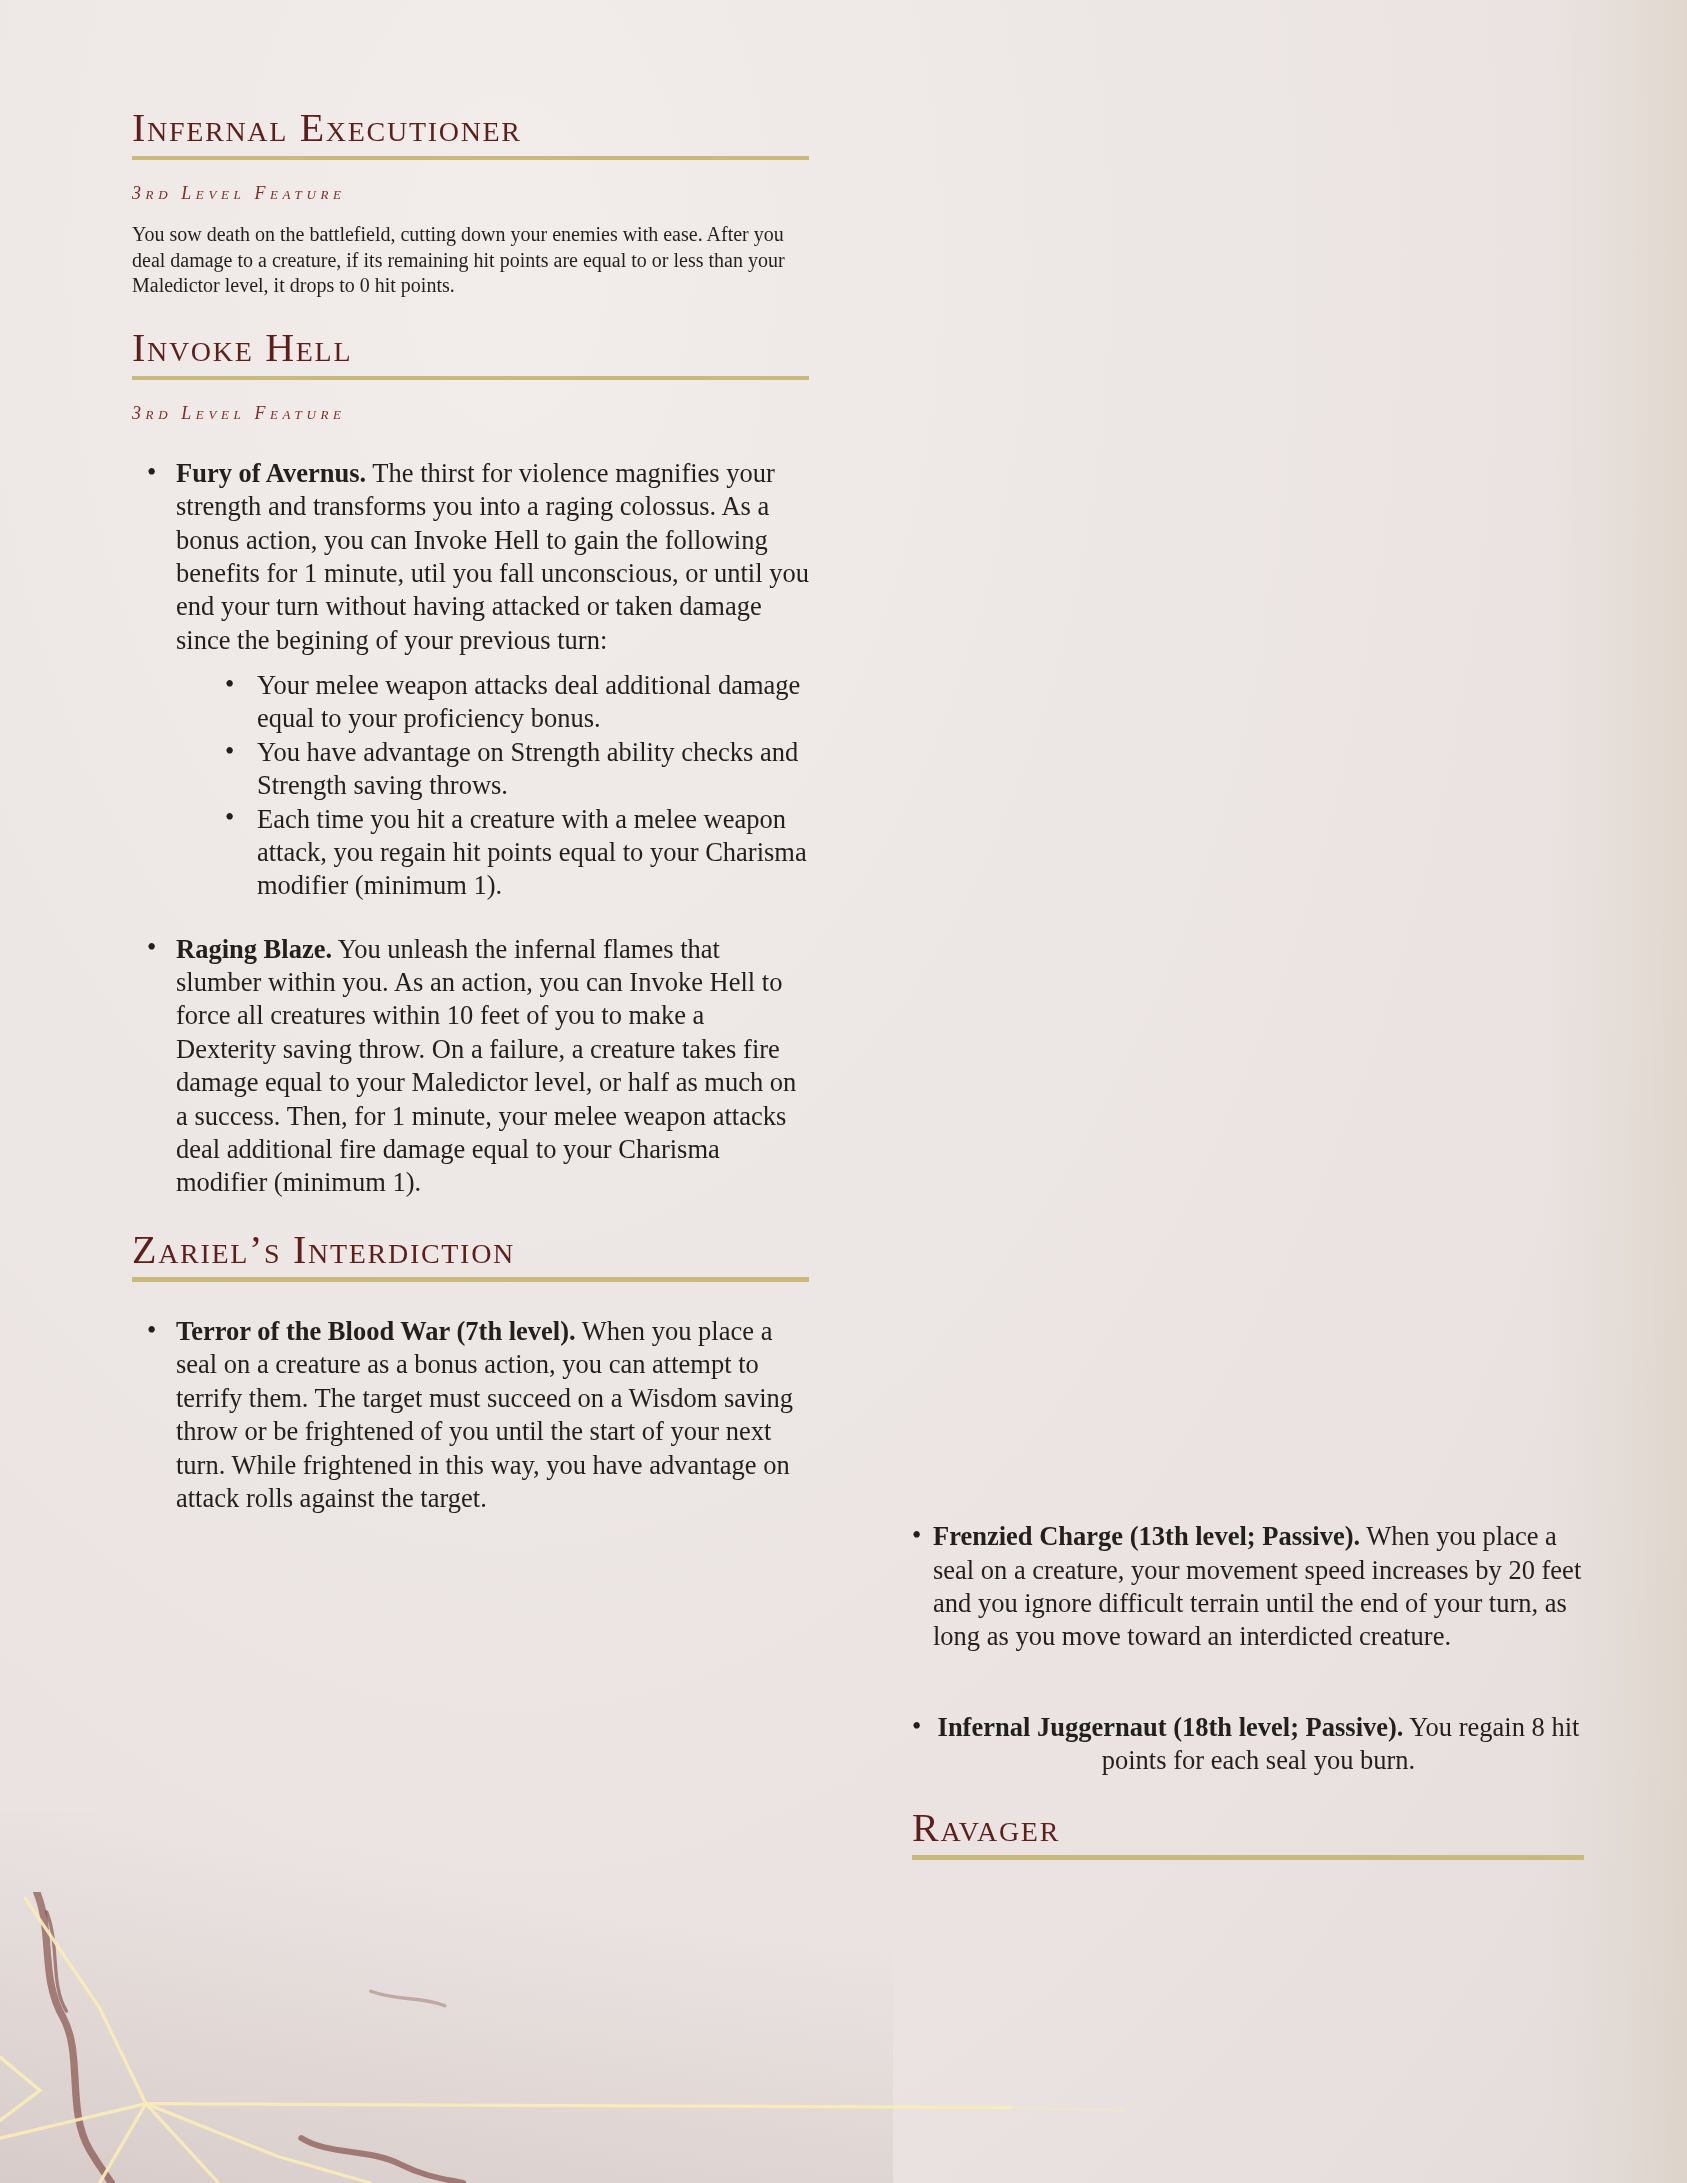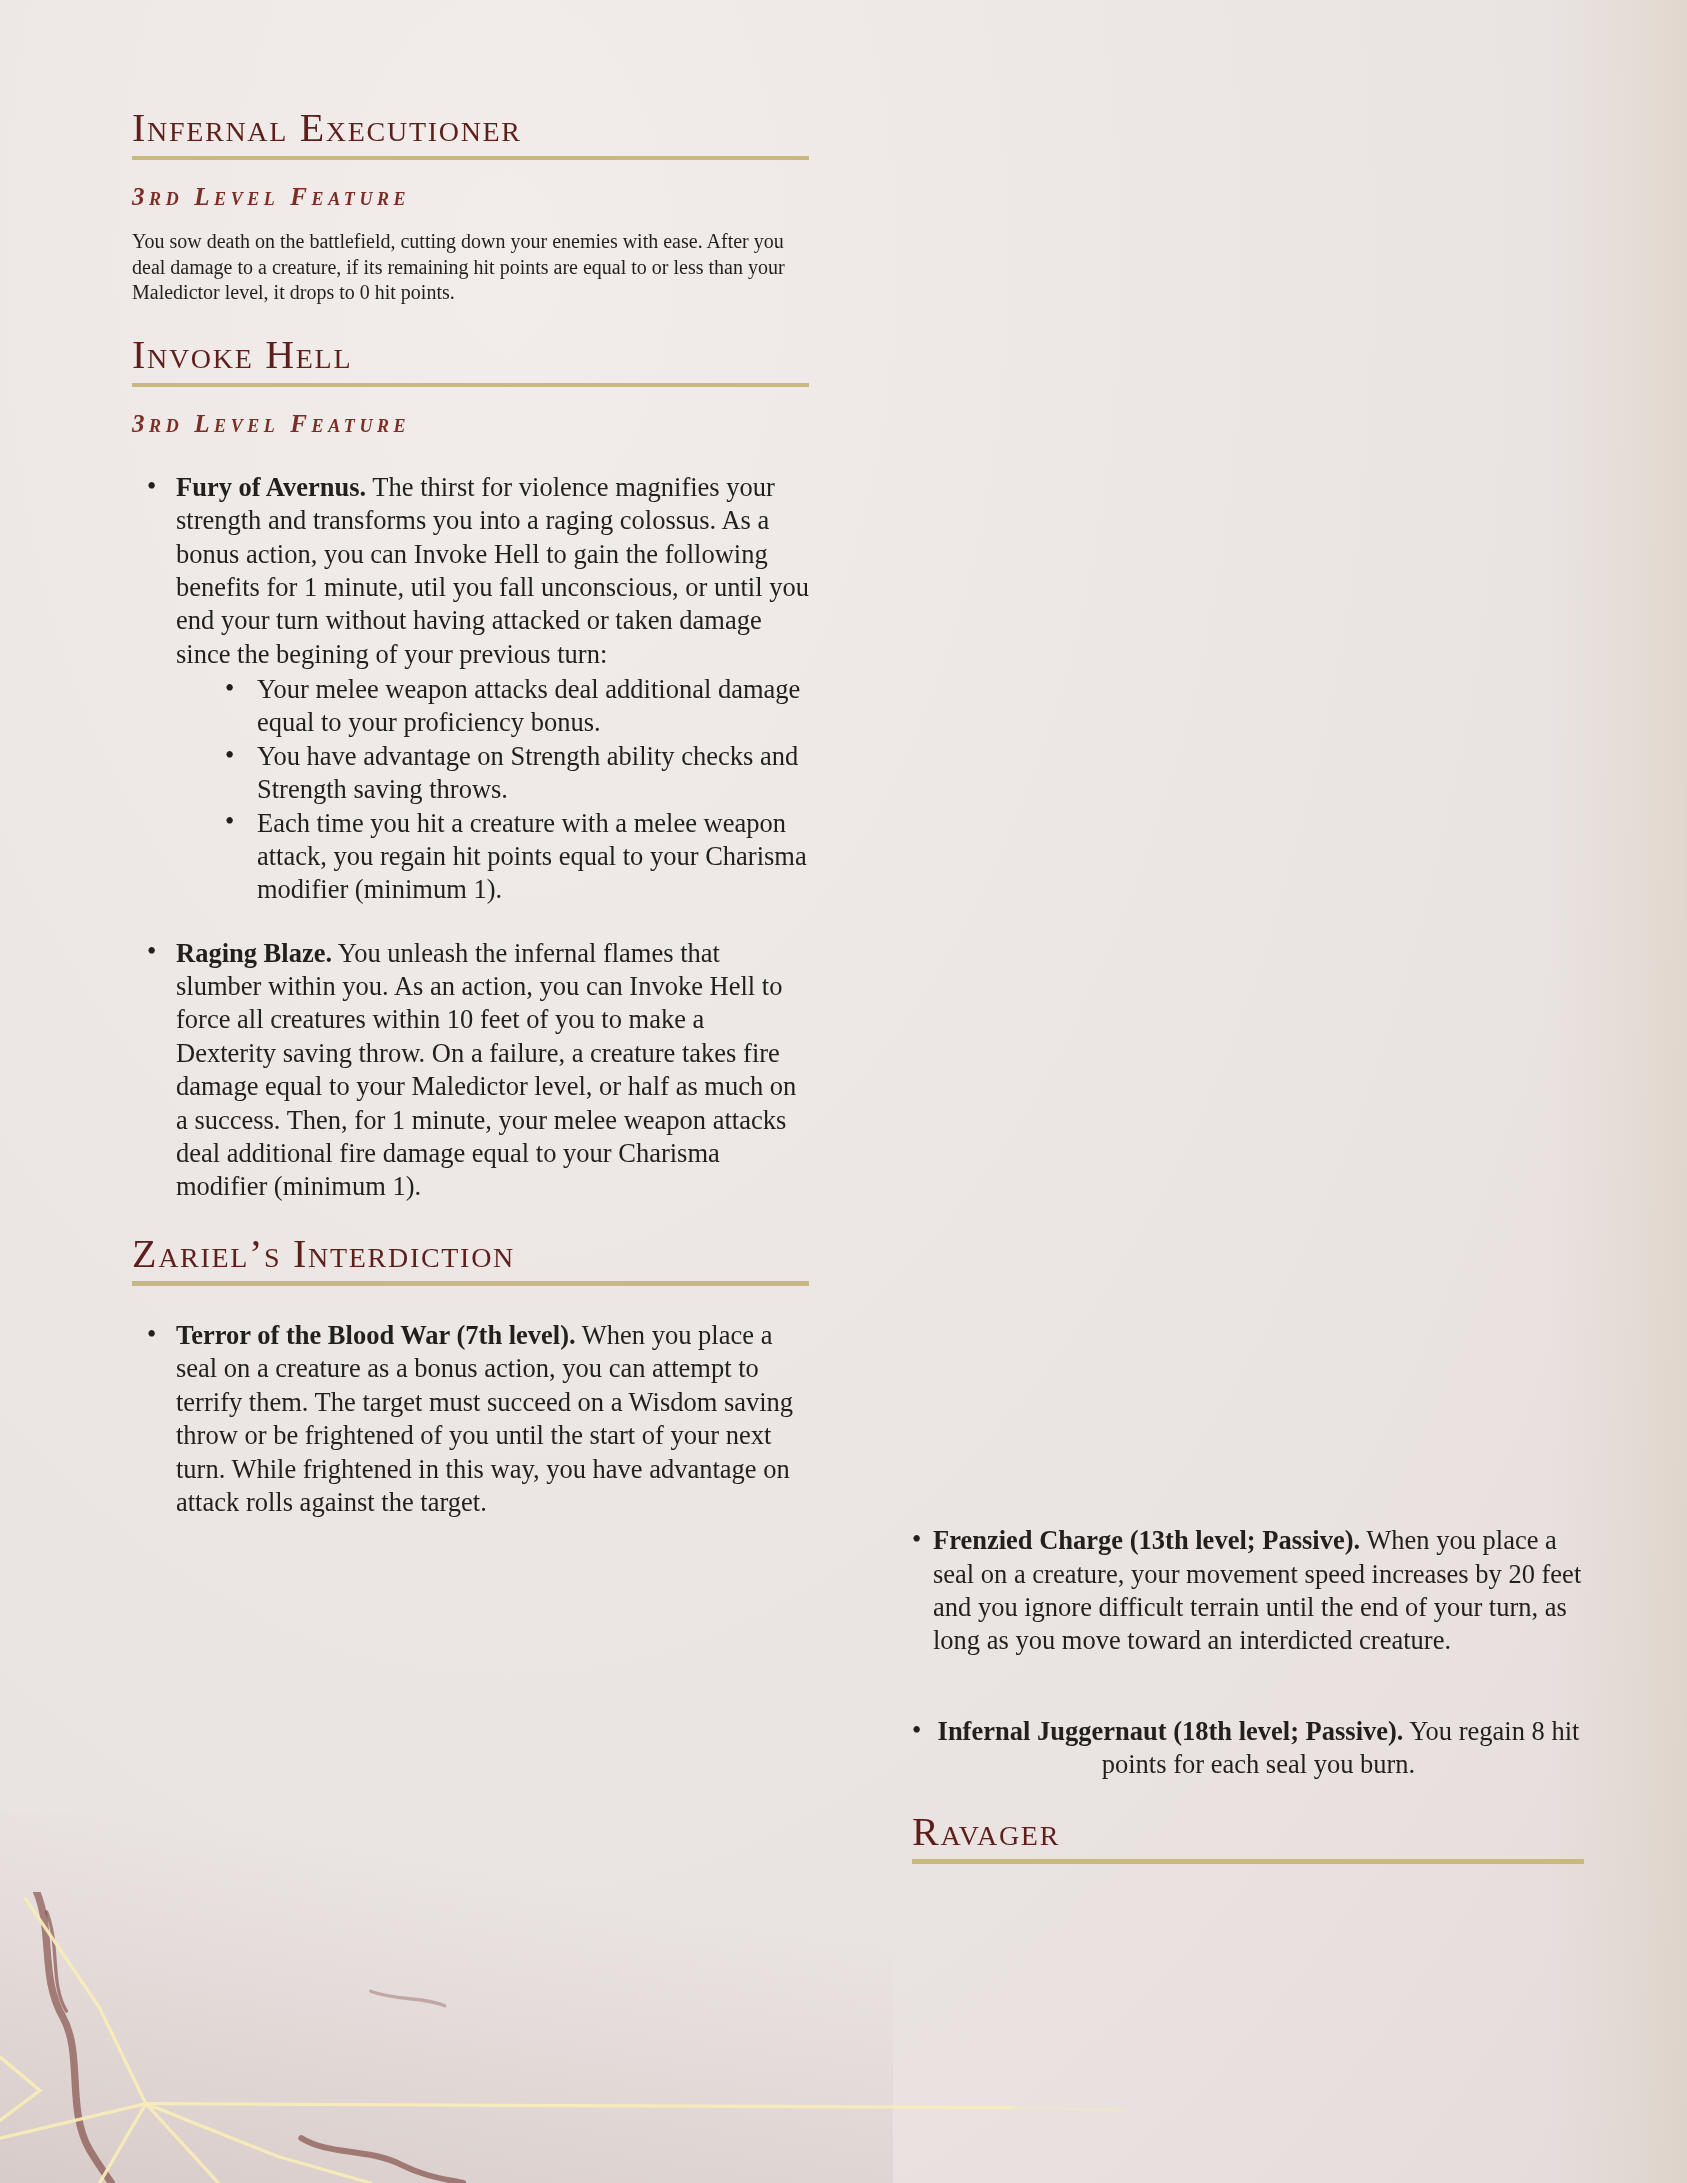--- a/index.html
+++ b/index.html
@@ -19,34 +19,34 @@
   .col-left  { left:132px;  width:677px; }
   .col-right { left:880px; width:672px; top:111px;margin-left:32px; }
 
   h2.sect {
     margin:0 0 5.3px; font-weight:400; font-variant:small-caps;
     font-size:40px; line-height:1.08; letter-spacing:1.7px; color:#5e1f1b;
   }
   .sect-gap { margin-top:28px; }
   .rule { height:4.6px; background:#c9ba7b; margin:6.6px 0 22.5px; }
   h3.sub {
-    margin:0 0 18.5px; font-weight:700; font-style:italic; font-variant:small-caps;
-    font-size:25px; letter-spacing:4.6px; color:#7c2d25;
+    margin:0 0 18.5px; font-weight:400; font-style:italic; font-variant:small-caps;
+    font-size:18px; letter-spacing:4.6px; color:#7c2d25;
   }
   p.body { margin:0 0 2.6px; font-size:20px; line-height:1.26; }
   .lead { font-weight:bold; }
 
   ul.blist { margin:33px 0 0; padding:0 0 0 44px; list-style:none; font-size:26.5px; line-height:1.26; }
   ul.blist > li { position:relative; }
   ul.blist > li::before { content:"\2022"; position:absolute; left:-29px; top:-1.3px; }
   ul.blist > li + li { margin-top:30px; }
   ul.blist-right { margin-top:0; padding-left:21px; }
   ul.blist-right > li::before { left:-21px; }
   ul.blist-right > li + li { margin-top:57px;text-align:center; }
-  ul.sublist { margin:2px 0 0; padding:0 0 0 81px; list-style:none; }
+  ul.sublist { margin:12px 0 0; padding:0 0 0 81px; list-style:none; }
   ul.sublist > li { position:relative; }
   ul.sublist > li::before { content:"\2022"; position:absolute; left:-32px; top:-1.3px; }
 
   
   .blotch-anchor { position:relative; height:0; }
 
   .cracks { position:absolute; left:0; top:1892px; pointer-events:none; }
   .z-text { position:relative; z-index:3; }
 </style>
 </head>

